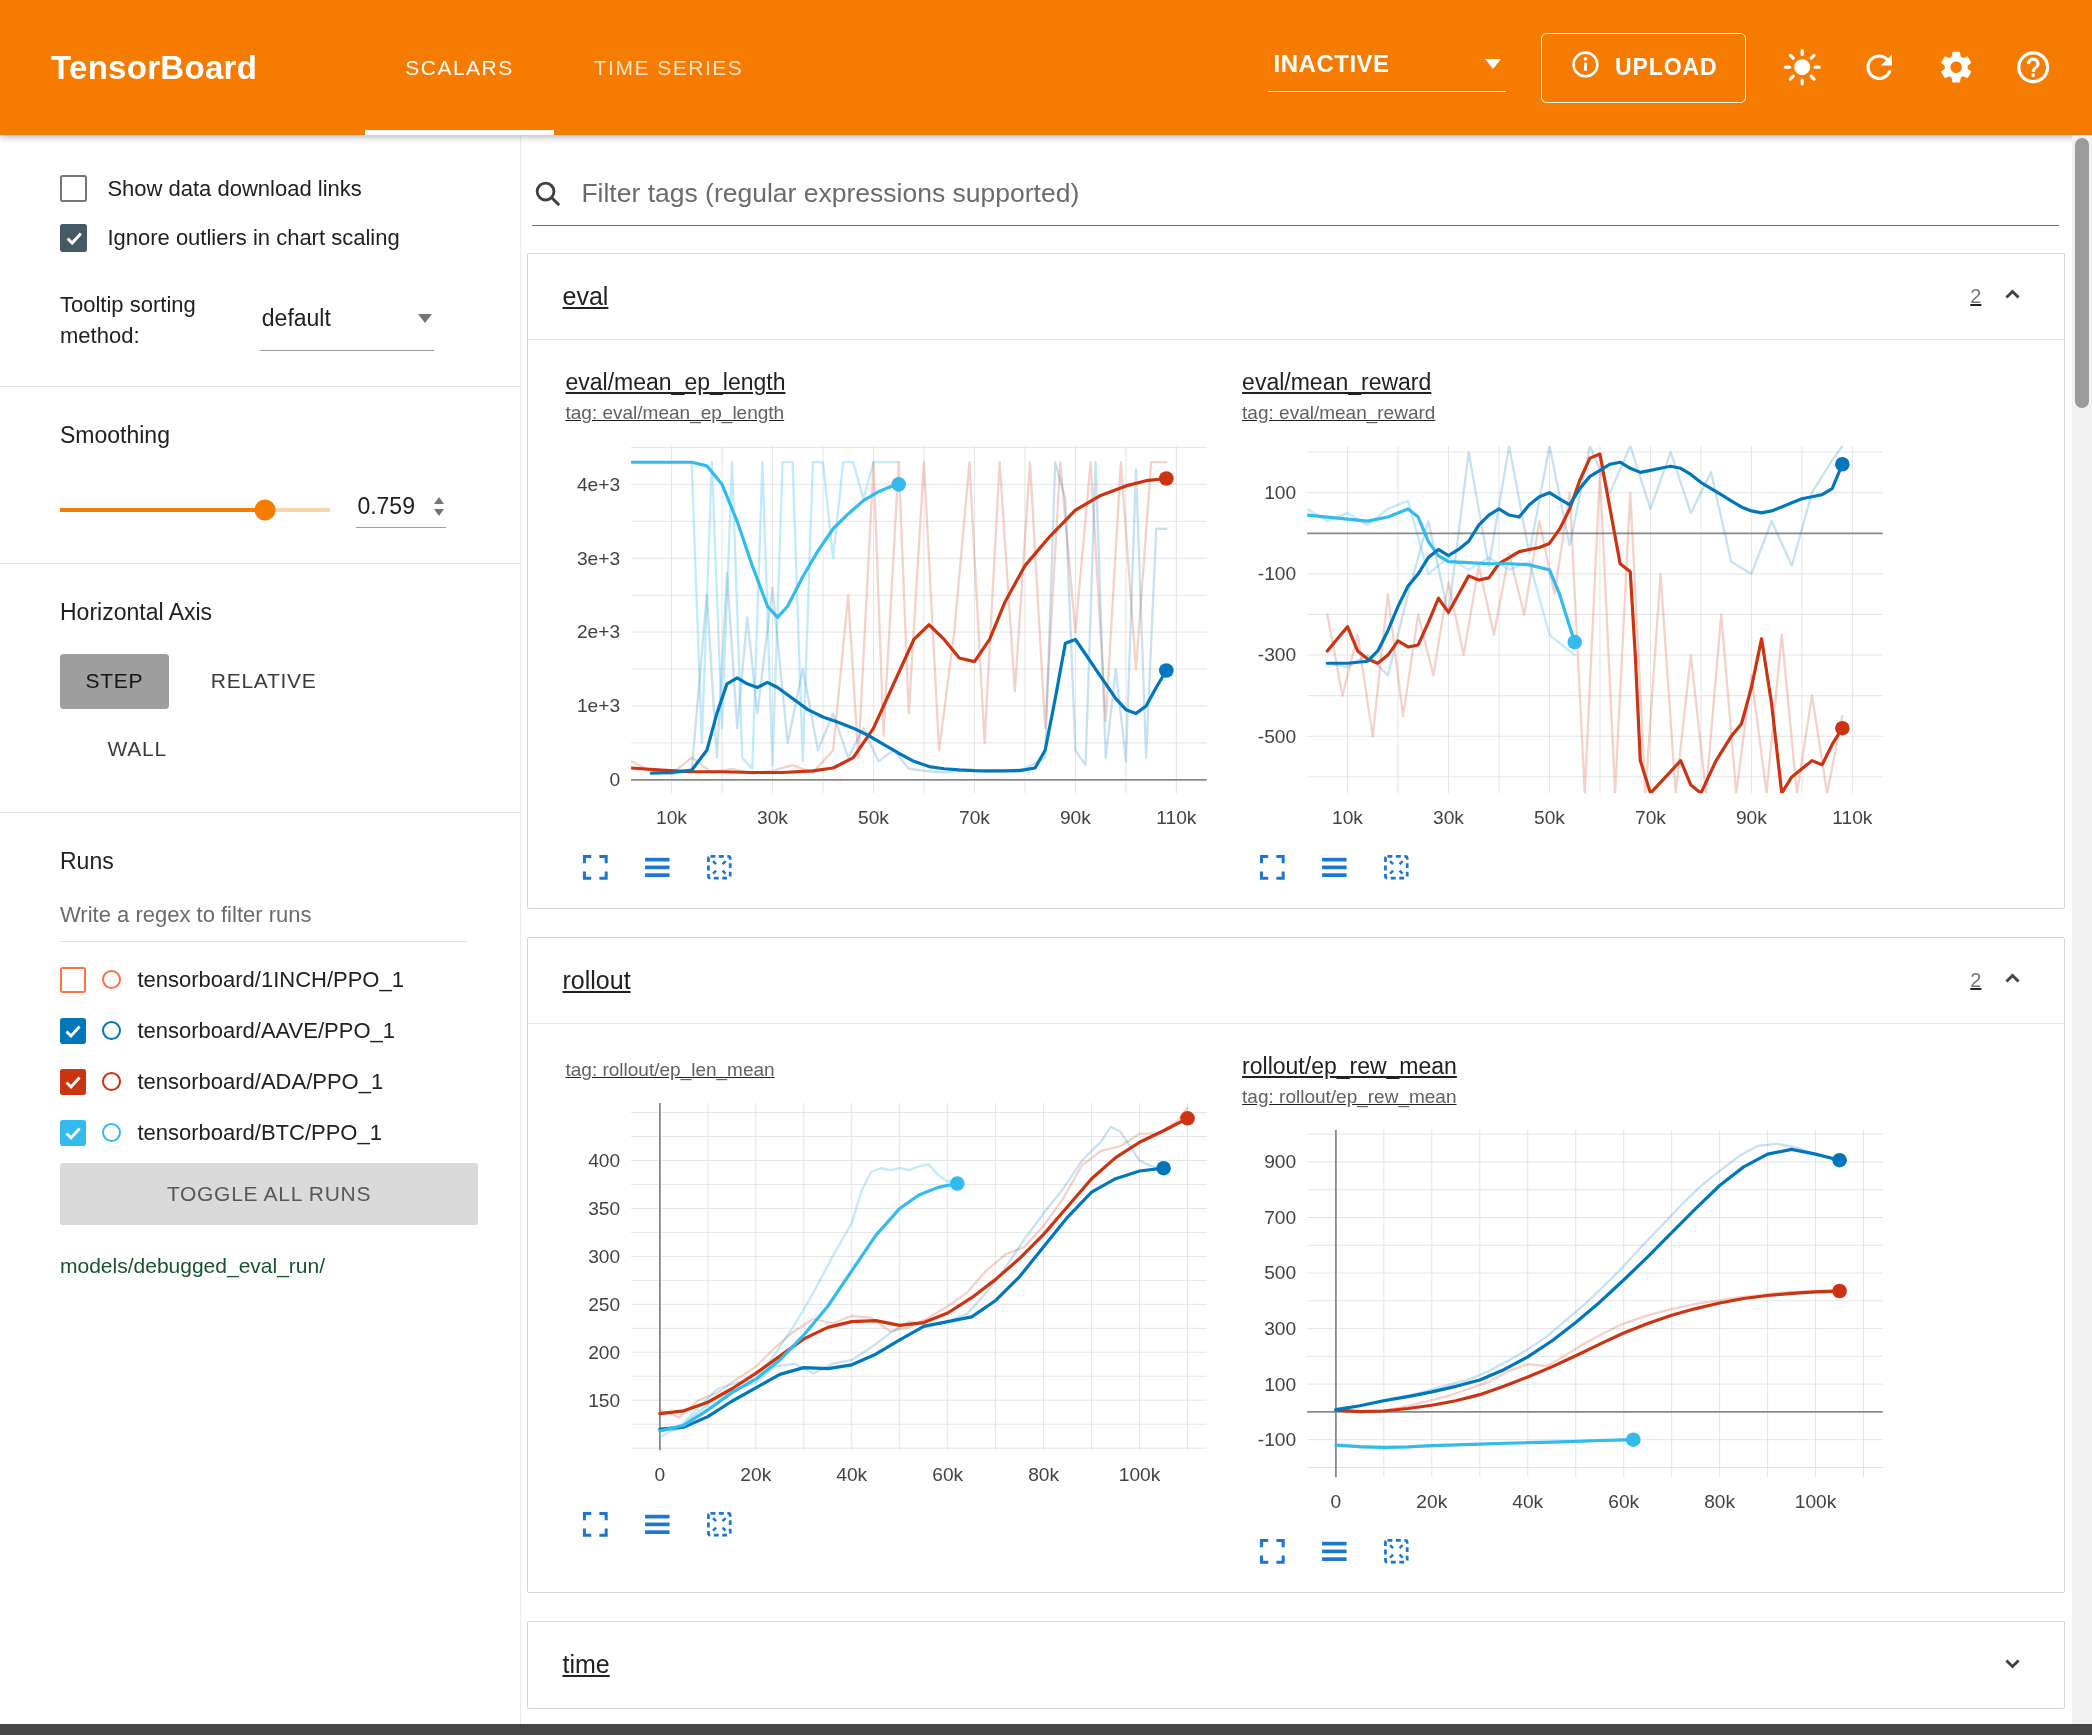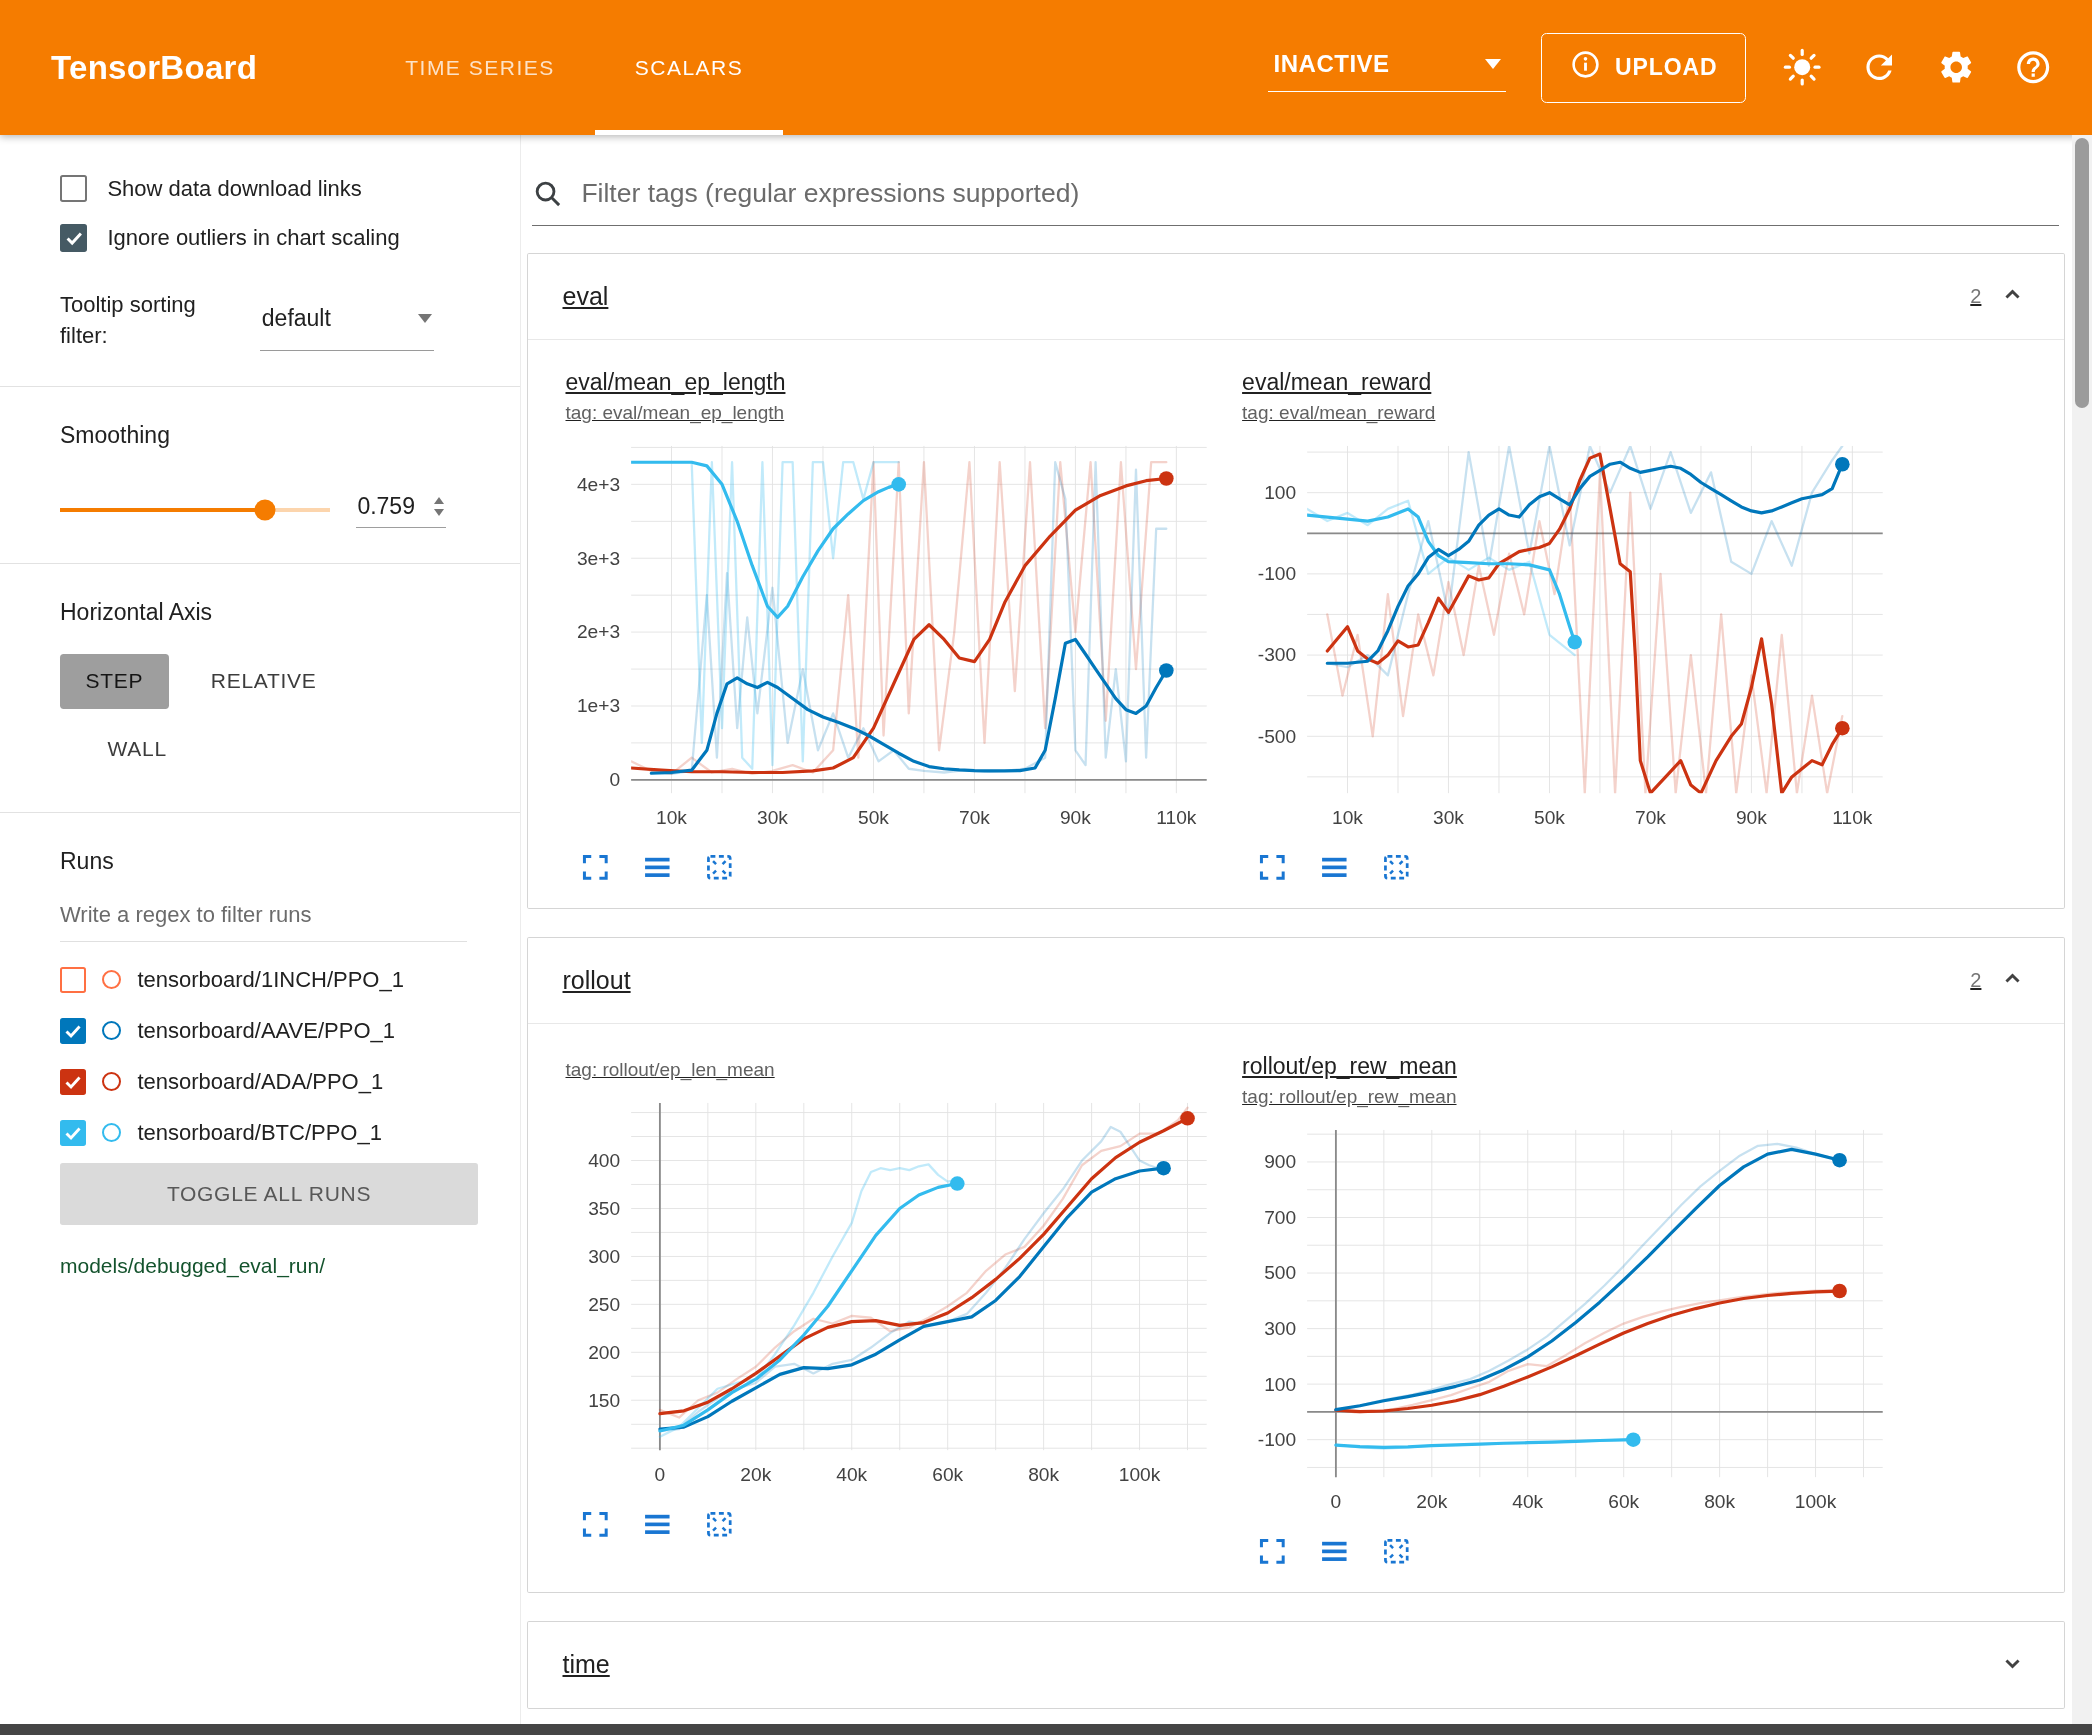--- a/index.html
+++ b/index.html
@@ -123,22 +123,22 @@
   .vthumb { position:absolute; top:2.7px; left:2.7px; width:14.6px; height:270px; background:#9b9b9b; border-radius:7.3px; cursor:pointer; }
 </style>
 </head>
 <body>
 
 <div class="app">
 
   <header class="topbar">
     <div class="logo">TensorBoard</div>
     <nav class="tabs">
+      <div class="tab active">SCALARS</div>
       <div class="tab">TIME SERIES</div>
-      <div class="tab active">SCALARS</div>
     </nav>
     <div class="topbar-right">
       <div class="status-select">
         <span>INACTIVE</span>
         <span class="caret-white"></span>
       </div>
       <button class="upload-btn">
         <span>
           <svg width="31" height="31" viewBox="0 0 24 24" fill="none">
             <circle cx="12" cy="12" r="9.2" stroke="#fff" stroke-width="2"></circle>
@@ -193,21 +193,21 @@
       <div class="check-row">
         <span class="cbox checked">
           <svg viewBox="0 0 24 24">
               <path d="M5 12.5l5 5 9.5-10.5" stroke="#fff" stroke-width="3.2" fill="none"></path>
             </svg>
         </span>
         <span>Ignore outliers in chart scaling</span>
       </div>
 
       <div class="tooltip-row">
-        <div class="tooltip-label" style="width:169px">Tooltip sorting filter:</div>
+        <div class="tooltip-label" style="width:169px">Tooltip sorting method:</div>
         <div class="select-control">
           <span>default</span>
           <span class="caret-gray"></span>
         </div>
       </div>
 
       <hr class="divider">
 
       <div class="section-label">Smoothing</div>
       <div class="slider-row">

